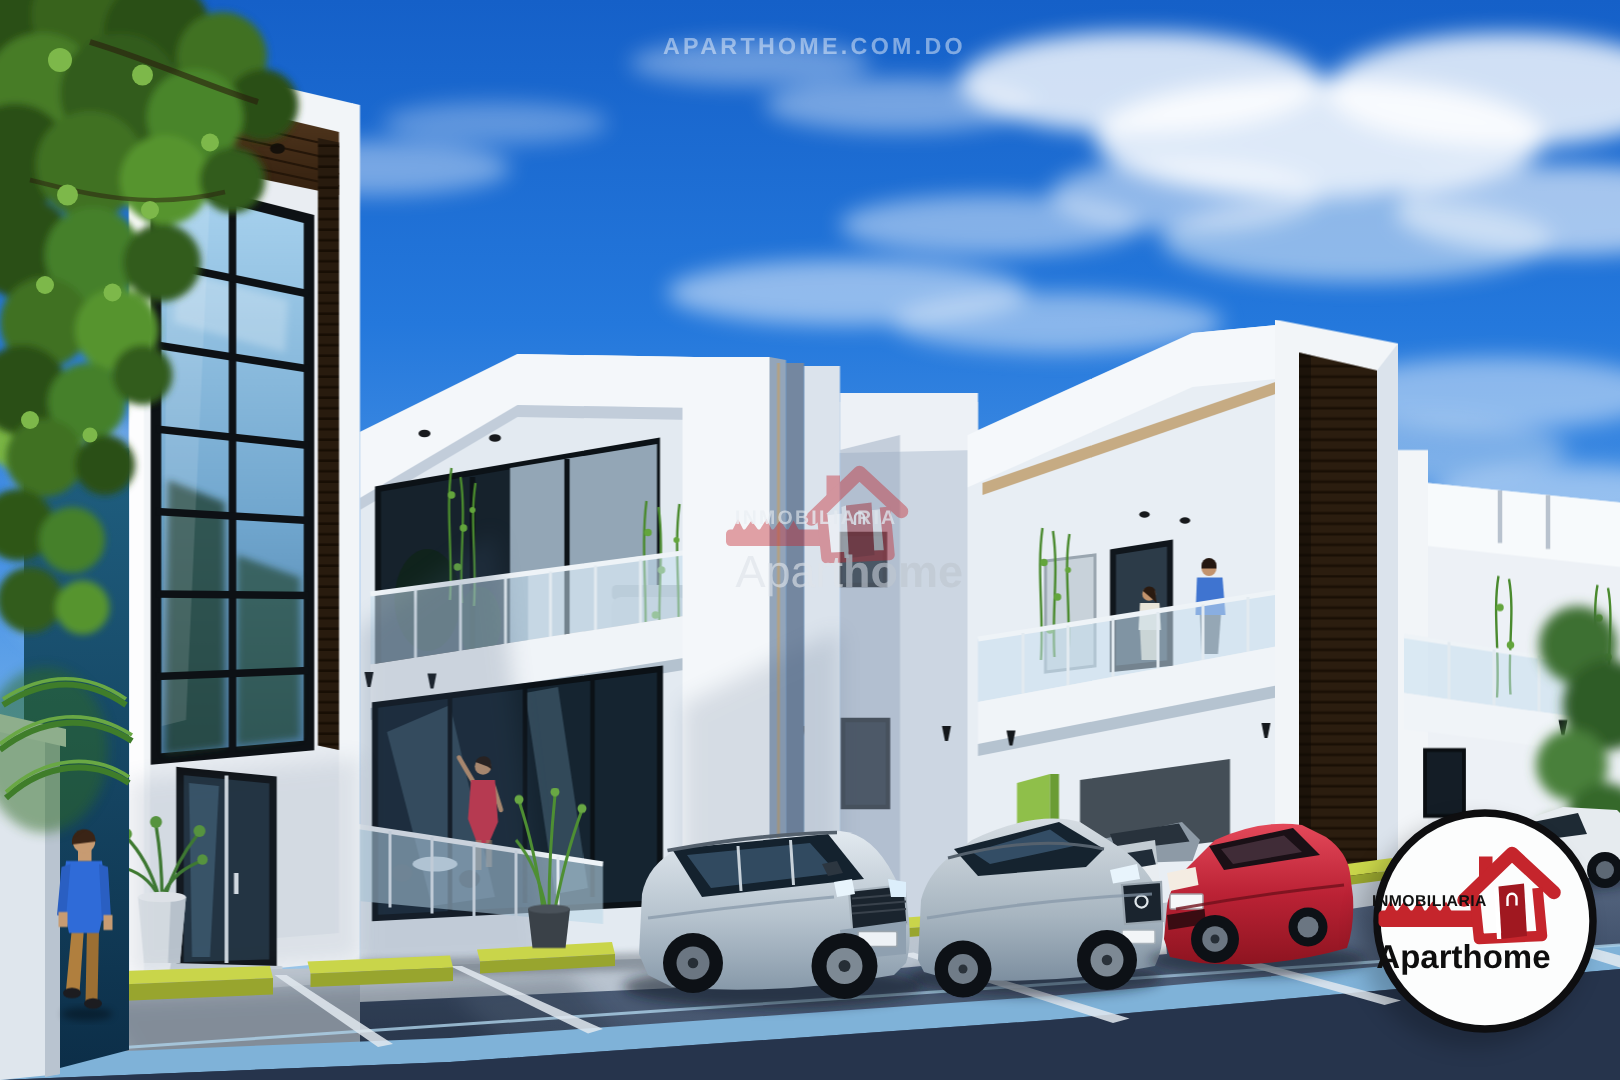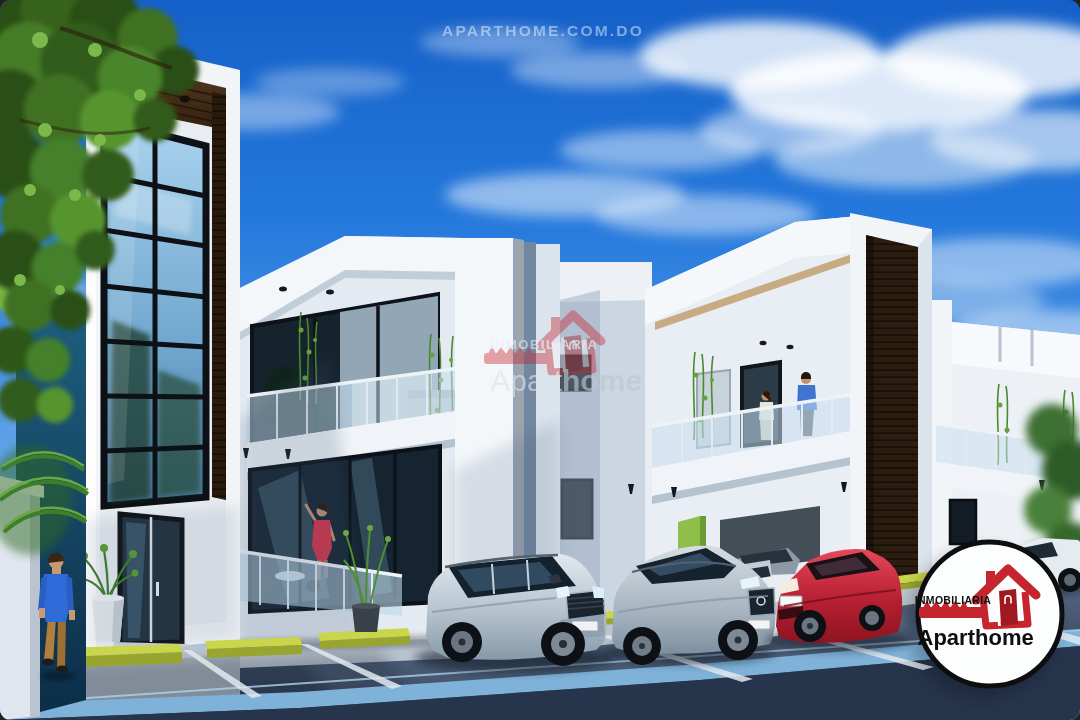--- a/index.html
+++ b/index.html
@@ -1,16 +1,16 @@
 <!DOCTYPE html>
 <html><head>
 <meta charset="utf-8">
 <style>
   html,body{margin:0;padding:0;background:#222;}
-  .stage{position:relative;width:1080px;height:720px;overflow:hidden;font-family:"Liberation Sans",sans-serif;border-radius:11px;}
+  .stage{position:relative;width:1080px;height:720px;overflow:hidden;font-family:"Liberation Sans",sans-serif;}
   svg{display:block;}
   .wm-top{font-family:"Liberation Sans",sans-serif;font-weight:700;font-size:15.5px;letter-spacing:2.2px;fill:#ffffff;opacity:.45;}
   .wm-inmob{font-family:"Liberation Sans",sans-serif;font-weight:700;font-size:13px;letter-spacing:1.5px;fill:#e9eef3;opacity:.8;}
   .wm-brand-a{font-family:"Liberation Sans",sans-serif;font-weight:500;font-size:30px;fill:#dde3e9;opacity:.85;}
   .wm-brand-b{font-family:"Liberation Sans",sans-serif;font-weight:800;font-size:30px;fill:#bfc7cf;opacity:.85;}
   .bd-inmob{font-family:"Liberation Sans",sans-serif;font-weight:700;font-size:10.5px;letter-spacing:.3px;fill:#101010;}
   .bd-brand-a{font-family:"Liberation Sans",sans-serif;font-weight:600;font-size:22px;fill:#0e0e0e;}
   .bd-brand-b{font-family:"Liberation Sans",sans-serif;font-weight:800;font-size:22px;fill:#0e0e0e;}
 </style>
 </head>

